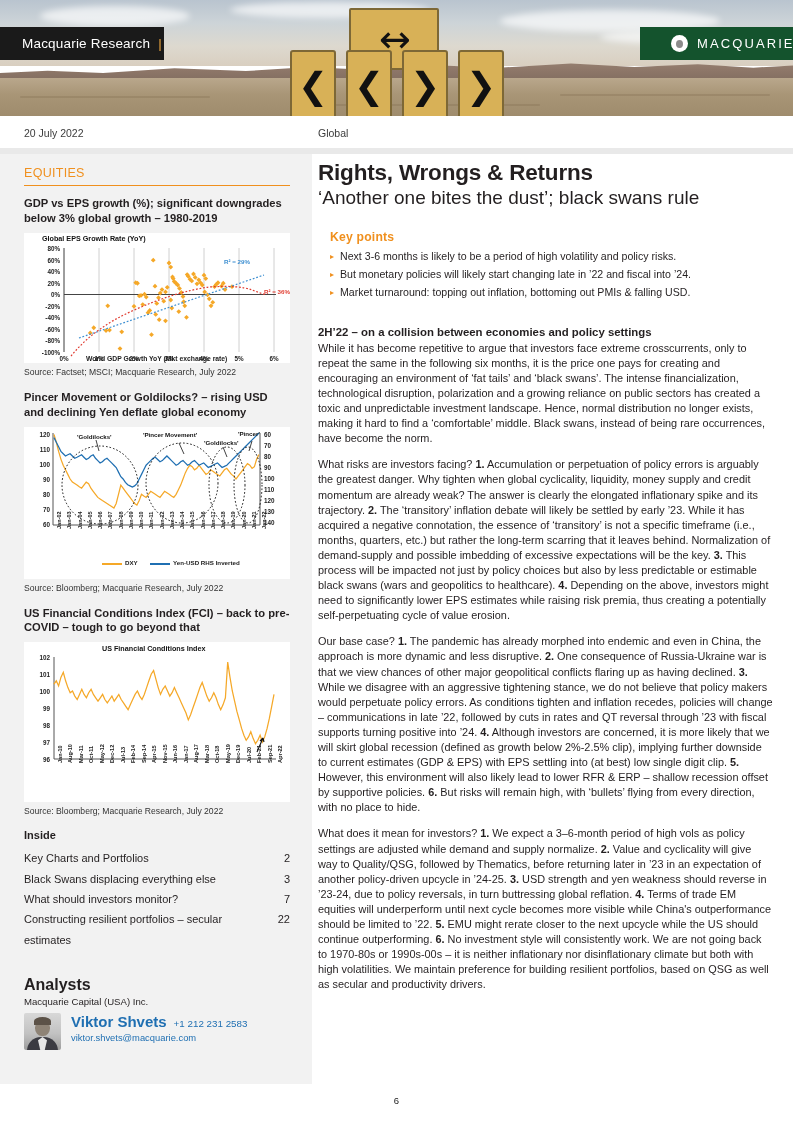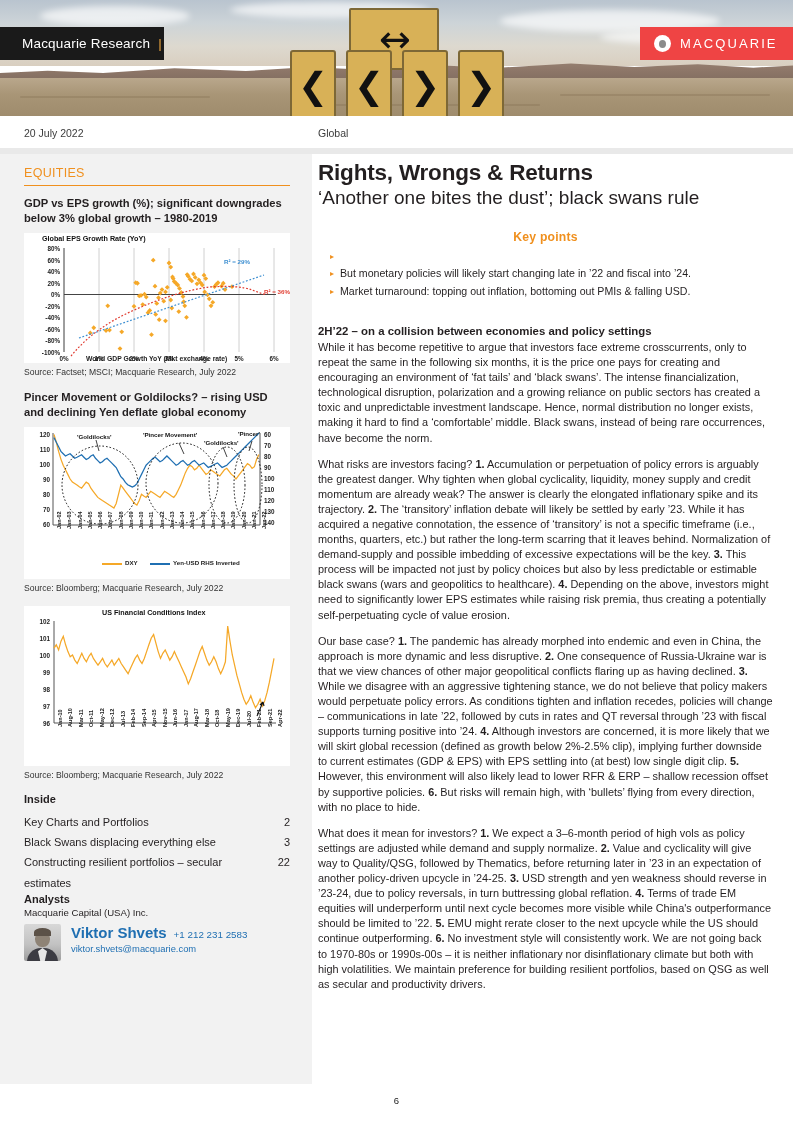--- a/index.html
+++ b/index.html
@@ -32,21 +32,21 @@
   .banner-bottom-strip{position:absolute;left:0;top:116px;width:793px;height:4px;background:#ffffff;}
   .research-tag{
     position:absolute;left:0;top:27px;width:164px;height:33px;
     background:#1a1a1a;color:#ffffff;
     font-size:13.5px;letter-spacing:.2px;
     display:flex;align-items:center;padding-left:22px;box-sizing:border-box;
   }
   .research-tag .bar{color:#e8a33d;margin-left:8px;}
   .mq-logo{
     position:absolute;right:0;top:27px;width:153px;height:33px;
-    background:#ef4444;display:flex;align-items:center;padding-left:14px;box-sizing:border-box;
+    background:#14532d;display:flex;align-items:center;padding-left:31px;box-sizing:border-box;
   }
   .mq-ring{
     width:17px;height:17px;border-radius:50%;background:#ffffff;
     display:flex;align-items:center;justify-content:center;flex:0 0 auto;
   }
   .mq-ring i{display:block;width:7px;height:8px;border-radius:50%;background:#8b8b8b;}
   .mq-word{color:#ffffff;font-size:13px;letter-spacing:2.1px;margin-left:9px;}
 
   
   .sign{position:absolute;background:#d8b157;border:2px solid #7d6836;box-sizing:border-box;}
@@ -85,21 +85,21 @@
   .legend-swatch{position:absolute;height:2px;}
   .annot{position:absolute;font-size:6.2px;font-weight:bold;color:#111;white-space:nowrap;}
 
   
   .inside-h{font-size:11px;font-weight:bold;margin:4px 0 7px 0;}
   .toc-row{display:flex;justify-content:space-between;align-items:baseline;font-size:11px;line-height:1.85;color:#231f20;}
   .toc-row .t{padding-right:8px;}
   .toc-row .p{font-variant-numeric:tabular-nums;}
 
   
-  .an-h{font-size:11px;font-weight:bold;}
+  .an-h{font-size:16px;font-weight:bold;margin-top:26px;}
   .an-firm{font-size:9.6px;margin-top:2px;color:#231f20;}
   .an-block{display:flex;align-items:flex-start;margin-top:6px;gap:10px;}
   .avatar{
     width:37px;height:37px;flex:0 0 auto;border-radius:2px;
     background:linear-gradient(180deg,#d8d8d8 0%,#c2c2c2 55%,#9d9d9d 100%);
     position:relative;overflow:hidden;
   }
   .avatar .head{position:absolute;left:11px;top:6px;width:15px;height:17px;border-radius:50% 50% 45% 45%;background:#8e8376;}
   .avatar .hair{position:absolute;left:10px;top:4px;width:17px;height:8px;border-radius:50% 50% 0 0;background:#5c5248;}
   .avatar .body{position:absolute;left:3px;top:24px;width:31px;height:16px;border-radius:14px 14px 0 0;background:#3b3b42;}
@@ -107,21 +107,21 @@
   .an-name{font-size:15px;font-weight:bold;color:#1f6fb2;}
   .an-phone{font-size:9.8px;color:#1f6fb2;margin-left:7px;}
   .an-mail{font-size:9.4px;color:#1f6fb2;margin-top:2px;}
 
   
   .main{
     position:absolute;left:318px;top:154px;width:455px;
   }
   .main-title{font-size:22.5px;font-weight:bold;letter-spacing:-.2px;margin:6px 0 0 0;line-height:1.12;}
   .main-sub{font-size:19px;font-weight:normal;color:#231f20;line-height:1.2;margin:2px 0 11px 0;}
-  .keybox{background:#ffffff;padding:9px 12px 10px 12px;box-sizing:border-box;text-align:center;}
+  .keybox{background:#ffffff;padding:9px 12px 10px 12px;box-sizing:border-box;}
   .key-h{color:#f0901e;font-size:12.2px;font-weight:bold;margin-bottom:5px;letter-spacing:.2px;}
   .key-li{display:flex;font-size:10.6px;line-height:1.5;margin:2px 0;}
   .key-li .b{color:#f0901e;margin-right:6px;font-size:8px;line-height:1.9;}
   .sec-h{font-size:11.4px;font-weight:bold;margin:13px 0 3px 0;}
   p.body{font-size:10.9px;line-height:1.385;margin:0 0 11px 0;text-align:left;}
   p.body b{font-weight:bold;}
   .pagenum{position:absolute;left:0;top:1095px;width:793px;text-align:center;font-size:9.5px;color:#1a1a1a;}
 </style>
 </head>
 <body>
@@ -372,20 +372,21 @@
         <div class="xtick" style="left: 226.75px; top: 102px;">Jan-21</div>
         <div class="xtick" style="left: 237px; top: 102px;">Jan-22</div>
       </div>
     <div class="legend-swatch" style="left:78px;top:136px;width:20px;background:#f5a828;"></div>
     <div class="legend-item" style="left:101px;top:132px;">DXY</div>
     <div class="legend-swatch" style="left:126px;top:136px;width:20px;background:#1f6fb2;"></div>
     <div class="legend-item" style="left:149px;top:132px;">Yen-USD RHS Inverted</div>
   </div>
   <div class="src">Source: Bloomberg; Macquarie Research, July 2022</div>
 
+  <div class="chart-title">US Financial Conditions Index (FCI) – back to pre-COVID – tough to go beyond that</div>
   <div class="chart-box" style="height:160px;">
     <div class="ctitle" style="left:78px;top:2px;">US Financial Conditions Index</div>
     <svg width="268" height="152" style="position:absolute;left:0;top:10px;">
       <g font-size="6.3" font-family="Liberation Sans, sans-serif" font-weight="bold" fill="#222" text-anchor="end">
         <text x="26" y="8">102</text>
           <text x="26" y="25">101</text>
           <text x="26" y="42">100</text>
         <text x="26" y="59">99</text>
           <text x="26" y="76">98</text>
           <text x="26" y="93">97</text>
@@ -427,20 +428,24 @@
   <div id="toc-list">
       <div class="toc-row">
         <span class="t">Key Charts and Portfolios</span>
         <span class="p">2</span>
       </div>
       <div class="toc-row">
         <span class="t">Black Swans displacing everything else</span>
         <span class="p">3</span>
       </div>
       <div class="toc-row">
+        <span class="t">What should investors monitor?</span>
+        <span class="p">7</span>
+      </div>
+      <div class="toc-row">
         <span class="t">Constructing resilient portfolios – secular estimates</span>
         <span class="p">22</span>
       </div>
     </div>
 
   <div class="an-h">Analysts</div>
   <div class="an-firm">Macquarie Capital (USA) Inc.</div>
   <div class="an-block">
     <div class="avatar">
       <div class="body"></div>
@@ -460,20 +465,21 @@
 
 <div class="main">
   <h1 class="main-title">Rights, Wrongs &amp; Returns</h1>
   <div class="main-sub">‘Another one bites the dust’; black swans rule</div>
 
   <div class="keybox">
     <div class="key-h">Key points</div>
     <div id="key-points">
         <div class="key-li">
           <span class="b">▸</span>
+          <span>Next 3-6 months is likely to be a period of high volatility and policy risks.</span>
         </div>
         <div class="key-li">
           <span class="b">▸</span>
           <span>But monetary policies will likely start changing late in ’22 and fiscal into ’24.</span>
         </div>
         <div class="key-li">
           <span class="b">▸</span>
           <span>Market turnaround: topping out inflation, bottoming out PMIs &amp; falling USD.</span>
         </div>
       </div>

